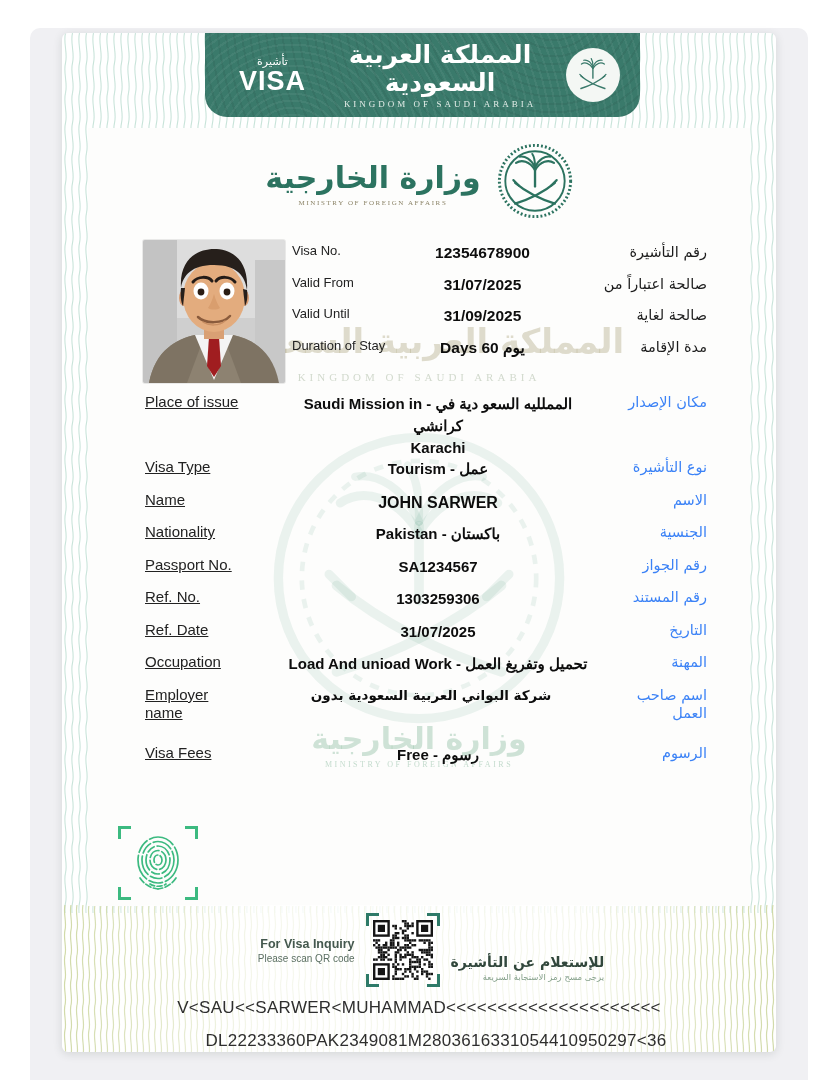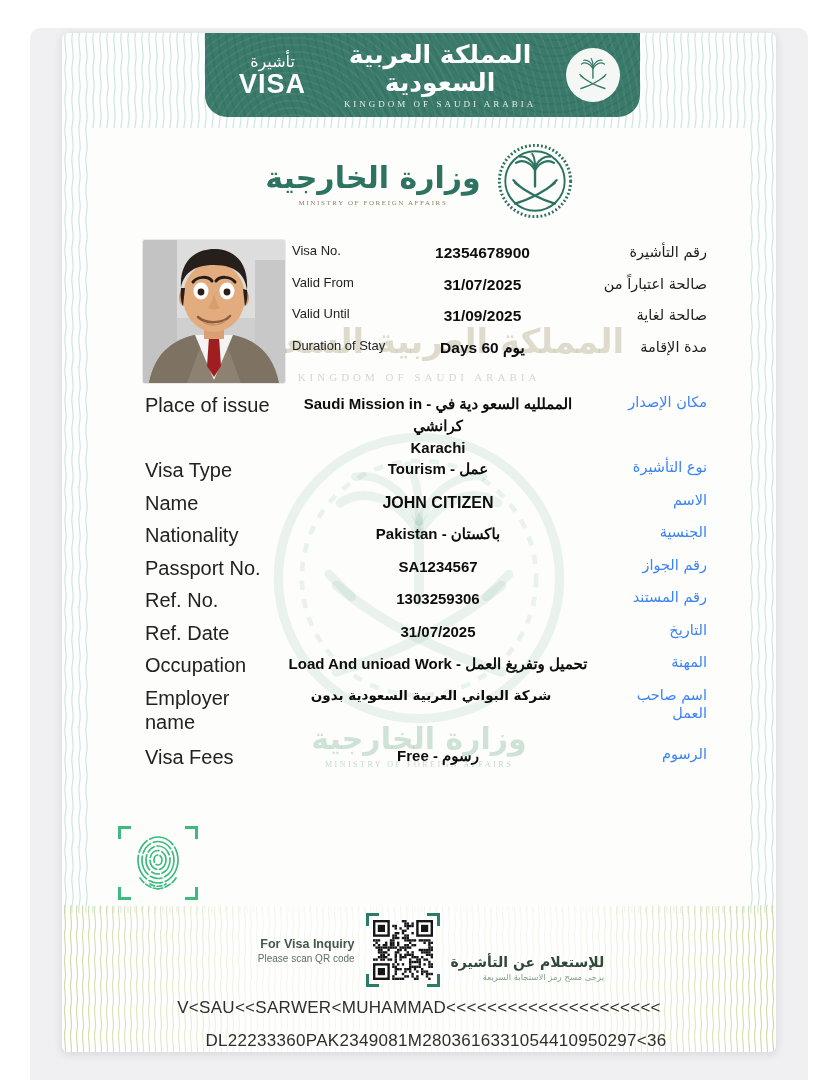--- a/index.html
+++ b/index.html
@@ -19,21 +19,21 @@
     background:linear-gradient(90deg, rgba(255,255,255,0) 0%, rgba(255,255,255,.8) 28%,
       rgba(255,255,255,.8) 72%, rgba(255,255,255,0) 100%); }
 
   
   .band { position:absolute; left:143px; top:0; width:435px; height:84px;
     background:#3a7a6b; border-radius:0 0 22px 22px; display:flex; align-items:center;
     padding:0 20px 0 34px; z-index:5;
     background-image:repeating-radial-gradient(circle at 20% 140%, rgba(255,255,255,.05) 0 2px, rgba(0,0,0,0) 2px 7px),
       repeating-radial-gradient(circle at 80% -40%, rgba(0,0,0,.06) 0 2px, rgba(0,0,0,0) 2px 8px); }
   .band-visa { text-align:center; color:#fff; margin-right:26px; }
-  .band-visa .ar { font-size:16px; font-family:"DejaVu Sans", sans-serif; display:block; }
+  .band-visa .ar { font-size:11px; font-family:"DejaVu Sans", sans-serif; display:block; }
   .band-visa .en { font-size:27px; font-weight:bold; letter-spacing:1px; line-height:1; }
   .band-kingdom { flex:1; text-align:center; color:#fff; }
   .band-kingdom .ar { font-size:25px; font-weight:bold; font-family:"DejaVu Sans", sans-serif;
     line-height:1.1; display:block; }
   .band-kingdom .en { font-size:9px; letter-spacing:3px; color:#e2ece7;
     font-family:"Liberation Serif", serif; display:block; margin-top:3px; }
   .band-circle { width:54px; height:54px; border-radius:50%; background:#f4f7f4;
     display:flex; align-items:center; justify-content:center; color:#3a7a6b; margin-left:18px; }
 
   
@@ -67,21 +67,21 @@
   
   .tfields { position:absolute; left:230px; top:211px; width:415px; z-index:6; }
   .trow { display:flex; align-items:flex-start; min-height:31.5px; }
   .trow .en { width:94px; font-size:13px; color:#222; line-height:1.15; }
   .trow .val { flex:1; text-align:center; font-weight:bold; font-size:15.5px; color:#0d0d0d; }
   .trow .ar { width:128px; text-align:right; direction:rtl; font-size:14.5px; color:#1c1c1c;
     font-family:"DejaVu Sans", sans-serif; }
 
   .mfields { position:absolute; left:83px; top:360px; width:562px; z-index:6; }
   .mrow { display:flex; align-items:flex-start; min-height:32.5px; }
-  .mrow .en { width:132px; font-size:20px; color:#222; line-height:1.2; }
+  .mrow .en { width:132px; font-size:15px; color:#222; line-height:1.2;text-decoration:underline; }
   .mrow .val { flex:1; text-align:center; font-weight:bold; font-size:15px; color:#0d0d0d;
     line-height:1.45; }
   .mrow .val .line2 { display:block; }
   .mrow .ar { width:108px; text-align:right; direction:rtl; font-size:14.5px; color:#3b82f6;
     line-height:1.25; font-family:"DejaVu Sans", sans-serif; }
   .mrow.tall { min-height:47px; }
   .mrow.fees { margin-top:11px; }
 
   
   .fingerprint { position:absolute; left:56px; top:793px; width:80px; height:74px; z-index:6; }
@@ -259,21 +259,21 @@
       <span class="val"><span>Saudi Mission in - المملليه السعو دية في كرانشي</span><span class="line2">Karachi</span></span>
       <span class="ar">مكان الإصدار</span>
     </div>
     <div class="mrow">
       <span class="en">Visa Type</span>
       <span class="val">Tourism - عمل</span>
       <span class="ar">نوع التأشيرة</span>
     </div>
     <div class="mrow">
       <span class="en">Name</span>
-      <span class="val" style="font-size:16px;">JOHN CITIZEN</span>
+      <span class="val" style="font-size:16px;">JOHN SARWER</span>
       <span class="ar">الاسم</span>
     </div>
     <div class="mrow">
       <span class="en">Nationality</span>
       <span class="val">Pakistan - باكستان</span>
       <span class="ar">الجنسية</span>
     </div>
     <div class="mrow">
       <span class="en">Passport No.</span>
       <span class="val">SA1234567</span>

